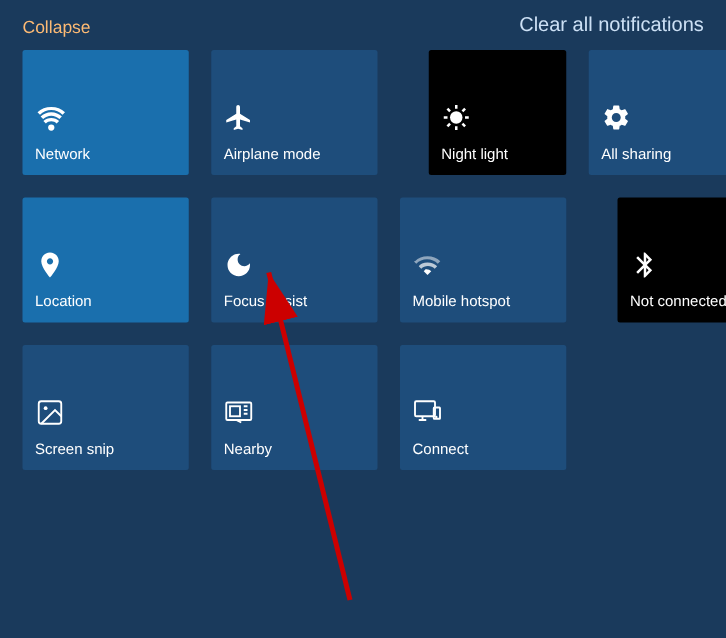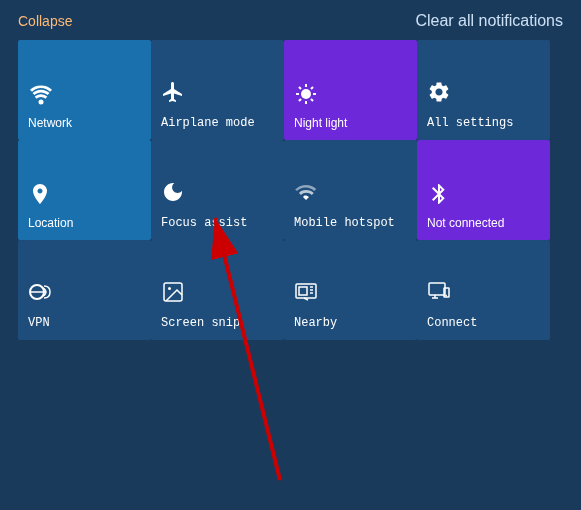--- a/index.html
+++ b/index.html
@@ -30,46 +30,46 @@
     .top-bar-right {
       font-size: 16px;
       color: #cce0f5;
       cursor: pointer;
     }
 
     .grid {
       display: grid;
       grid-template-columns: repeat(4, 133px);
       grid-template-rows: repeat(4, 100px);
-      gap: 0;
+      gap: 18px;
       padding: 0 18px;
     }
 
     .tile {
       display: flex;
       flex-direction: column;
       align-items: flex-start;
       justify-content: flex-end;
       padding: 8px 10px 10px 10px;
       cursor: pointer;
       border-radius: 2px;
       position: relative;
     }
 
     .tile.active-bright {
-      background-color: #6d28d9;
+      background-color: #000000;
+      margin-left: 23px;
     }
 
     .tile.active-medium {
       background-color: #1a6fad;
     }
 
     .tile.inactive {
       background-color: #1e4d7b;
-      font-family: Liberation Mono, monospace;
     }
 
     .tile-icon {
       font-size: 22px;
       margin-bottom: 6px;
       line-height: 1;
     }
 
     .tile-label {
       font-size: 12px;
@@ -134,21 +134,21 @@
     </div>
     <span class="tile-label">Night light</span>
   </div>
 
   <div class="tile inactive">
     <div class="tile-icon">
       <svg width="24" height="24" viewBox="0 0 24 24" fill="none">
         <path d="M19.14 12.94c.04-.3.06-.61.06-.94s-.02-.64-.07-.94l2.03-1.58c.18-.14.23-.41.12-.61l-1.92-3.32c-.12-.22-.37-.29-.59-.22l-2.39.96c-.5-.38-1.03-.7-1.62-.94l-.36-2.54c-.04-.24-.24-.41-.48-.41h-3.84c-.24 0-.43.17-.47.41l-.36 2.54c-.59.24-1.13.57-1.62.94l-2.39-.96c-.22-.08-.47 0-.59.22L2.74 8.87c-.12.21-.08.47.12.61l2.03 1.58c-.05.3-.09.63-.09.94s.02.64.07.94l-2.03 1.58c-.18.14-.23.41-.12.61l1.92 3.32c.12.22.37.29.59.22l2.39-.96c.5.38 1.03.7 1.62.94l.36 2.54c.05.24.24.41.48.41h3.84c.24 0 .44-.17.47-.41l.36-2.54c.59-.24 1.13-.56 1.62-.94l2.39.96c.22.08.47 0 .59-.22l1.92-3.32c.12-.22.07-.47-.12-.61l-2.01-1.58zM12 15.6c-1.98 0-3.6-1.62-3.6-3.6s1.62-3.6 3.6-3.6 3.6 1.62 3.6 3.6-1.62 3.6-3.6 3.6z" fill="white"></path>
       </svg>
     </div>
-    <span class="tile-label">All settings</span>
+    <span class="tile-label">All sharing</span>
   </div>
 
   <div class="tile active-medium">
     <div class="tile-icon">
       <svg width="24" height="24" viewBox="0 0 24 24" fill="none">
         <path d="M12 2C8.13 2 5 5.13 5 9c0 5.25 7 13 7 13s7-7.75 7-13c0-3.87-3.13-7-7-7zm0 9.5c-1.38 0-2.5-1.12-2.5-2.5S10.62 6.5 12 6.5s2.5 1.12 2.5 2.5S13.38 11.5 12 11.5z" fill="white"></path>
       </svg>
     </div>
     <span class="tile-label">Location</span>
   </div>
@@ -176,31 +176,20 @@
 
   <div class="tile active-bright">
     <div class="tile-icon">
       <svg width="24" height="24" viewBox="0 0 24 24" fill="none">
         <path d="M17.71 7.71L12 2h-1v7.59L6.41 5 5 6.41 10.59 12 5 17.59 6.41 19 11 14.41V22h1l5.71-5.71-4.3-4.29 4.3-4.29zM13 5.83l1.88 1.88L13 9.59V5.83zm1.88 10.46L13 18.17v-3.76l1.88 1.88z" fill="white"></path>
       </svg>
     </div>
     <span class="tile-label">Not connected</span>
   </div>
 
-  <div class="tile inactive">
-    <div class="tile-icon">
-      <svg width="24" height="24" viewBox="0 0 24 24" fill="none">
-        <circle cx="9" cy="12" r="7" stroke="white" stroke-width="2" fill="none"></circle>
-        <path d="M14 8 Q17 8 18 12 Q17 16 14 16" stroke="white" stroke-width="1.5" fill="none"></path>
-        <path d="M16 6 Q22 6 22 12 Q22 18 16 18" stroke="white" stroke-width="1.5" fill="none"></path>
-        <line x1="2" y1="12" x2="16" y2="12" stroke="white" stroke-width="1.5"></line>
-      </svg>
-    </div>
-    <span class="tile-label">VPN</span>
-  </div>
 
   <div class="tile inactive">
     <div class="tile-icon">
       <svg width="24" height="24" viewBox="0 0 24 24" fill="none">
         <path d="M3 5v14c0 1.1.9 2 2 2h14c1.1 0 2-.9 2-2V5c0-1.1-.9-2-2-2H5c-1.1 0-2 .9-2 2z" stroke="white" stroke-width="1.5" fill="none"></path>
         <circle cx="8.5" cy="8.5" r="1.5" fill="white"></circle>
         <path d="M21 15l-5-5L5 21" stroke="white" stroke-width="1.5" fill="none"></path>
       </svg>
     </div>
     <span class="tile-label">Screen snip</span>

